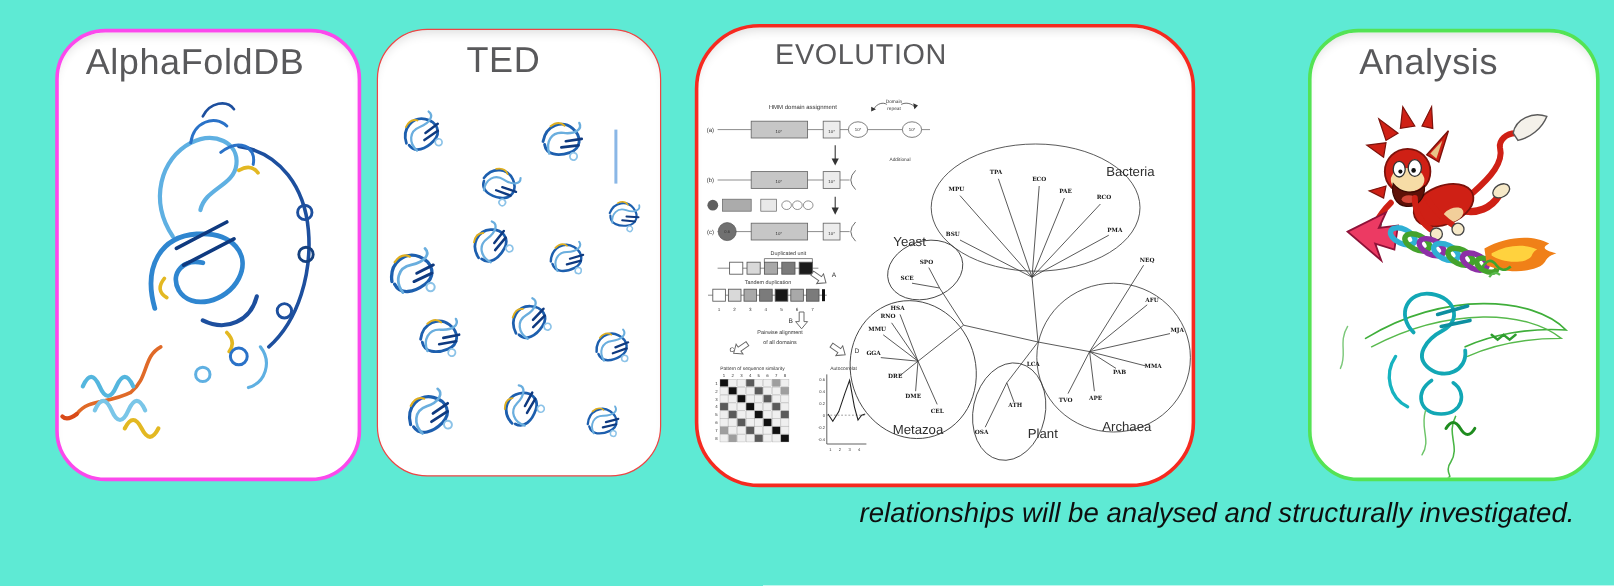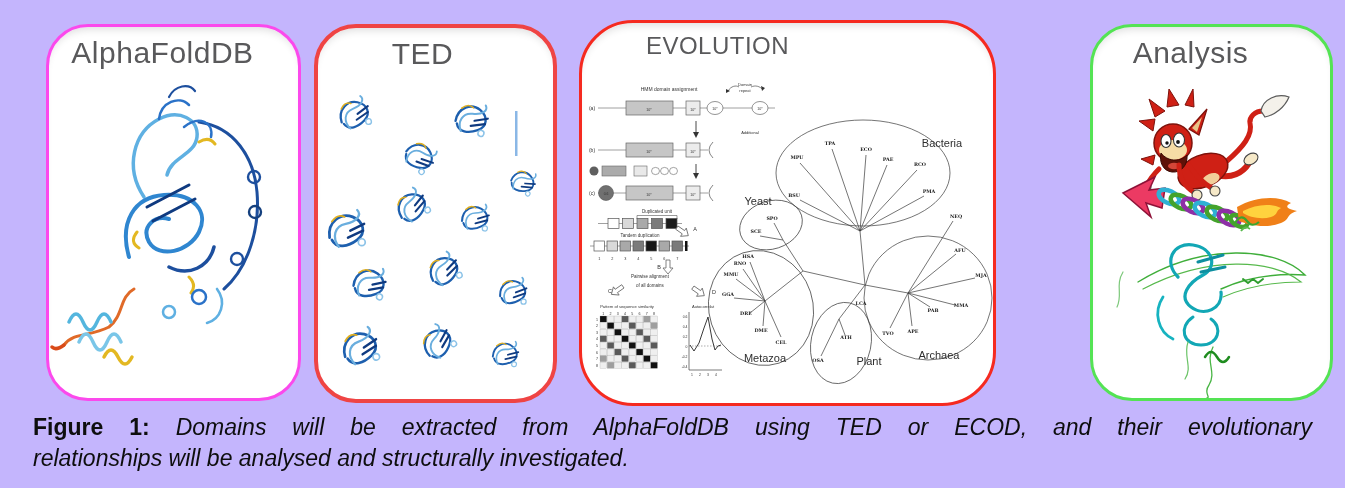--- a/index.html
+++ b/index.html
@@ -1,32 +1,32 @@
 <!DOCTYPE html>
 <html><head>
 <meta charset="utf-8">
 <style>
   html,body{margin:0;padding:0;background:#fff;}
-  .stage{position:relative;width:1345px;height:488px;background:#c4b5fd;overflow:hidden;
+  .stage{position:relative;width:1345px;height:488px;background:#5eead4;overflow:hidden;
          font-family:"Liberation Sans",sans-serif;}
   .panel{position:absolute;background:#fff;box-shadow:inset 0 7px 9px -5px rgba(0,0,0,.14);}
   .p1{left:46px;top:24px;width:249px;height:371px;border:3px solid #fb49ec;border-radius:42px;}
-  .p2{left:314px;top:24px;width:235px;height:371px;border:4px solid #ef4444;border-radius:42px;}
+  .p2{left:314px;top:24px;width:235px;height:371px;border:1px solid #ef4444;border-radius:42px;}
   .p3{left:579px;top:20px;width:411px;height:380px;border:3px solid #f52a20;border-radius:54px;}
   .p4{left:1090px;top:24px;width:237px;height:371px;border:3px solid #54e354;border-radius:42px;}
   .panel-title{position:relative;text-align:center;margin-top:9px;font-size:30px;color:#59595b;letter-spacing:.5px;z-index:2;}
   .p1 .panel-title{transform:translateX(-11px);}
   .p2 .panel-title{transform:translateX(-13px);}
   .p3 .panel-title{transform:translateX(-70px);font-size:24px;}
   .p4 .panel-title{transform:translateX(-21px);}
   .panel svg{position:absolute;left:0;top:0;width:100%;height:100%;}
   .caption{position:absolute;left:33px;top:412px;width:1279px;font-size:23px;line-height:31px;color:#0e0e0e;}
   .cap-l1{text-align:justify;text-align-last:justify;}
   .cap-label{font-weight:bold;}
-  .cap-it{font-style:italic;}
+  .cap-it{font-style:italic;text-align:right;}
   svg text{font-family:"Liberation Sans",sans-serif;fill:#333;}
   svg text.taxon{font-family:"DejaVu Serif",serif;font-weight:bold;font-size:4.8px;fill:#1a1a1a;}
   svg text.grp{font-size:11px;fill:#2e2e2e;}
   svg .tl{stroke:#3a3a3a;stroke-width:.7;fill:none;}
   svg .wl{stroke:#888;stroke-width:.8;fill:none;}
 </style>
 </head>
 <body>
 
 <div class="stage">
@@ -437,17 +437,16 @@
         <path d="M105,235 L130,228 M108,245 L132,240" stroke="#0d8fa0" stroke-width="3"></path>
         <path d="M30,245 C22,258 30,268 24,280" stroke="#7cc87a" stroke-width="1.2"></path>
         <path d="M120,320 C112,335 124,345 116,358 C110,366 118,370 114,371" stroke="#49b545" stroke-width="1.3"></path>
         <path d="M95,315 C90,330 100,340 92,352" stroke="#6cc468" stroke-width="1.2"></path>
         <path d="M112,330 q6,-10 12,0 q6,10 12,0" stroke="#1f8c1f" stroke-width="2.5"></path>
       </g>
     </svg>
   </div>
 
   <div class="caption">
-    <div class="cap-l1"><span class="cap-label">Figure 1:</span> <span class="cap-it">Domains will be extracted from AlphaFoldDB using TED or ECOD, and their evolutionary</span></div>
     <div class="cap-it">relationships will be analysed and structurally investigated.</div>
   </div>
 
 </div>
 
 </body></html>

